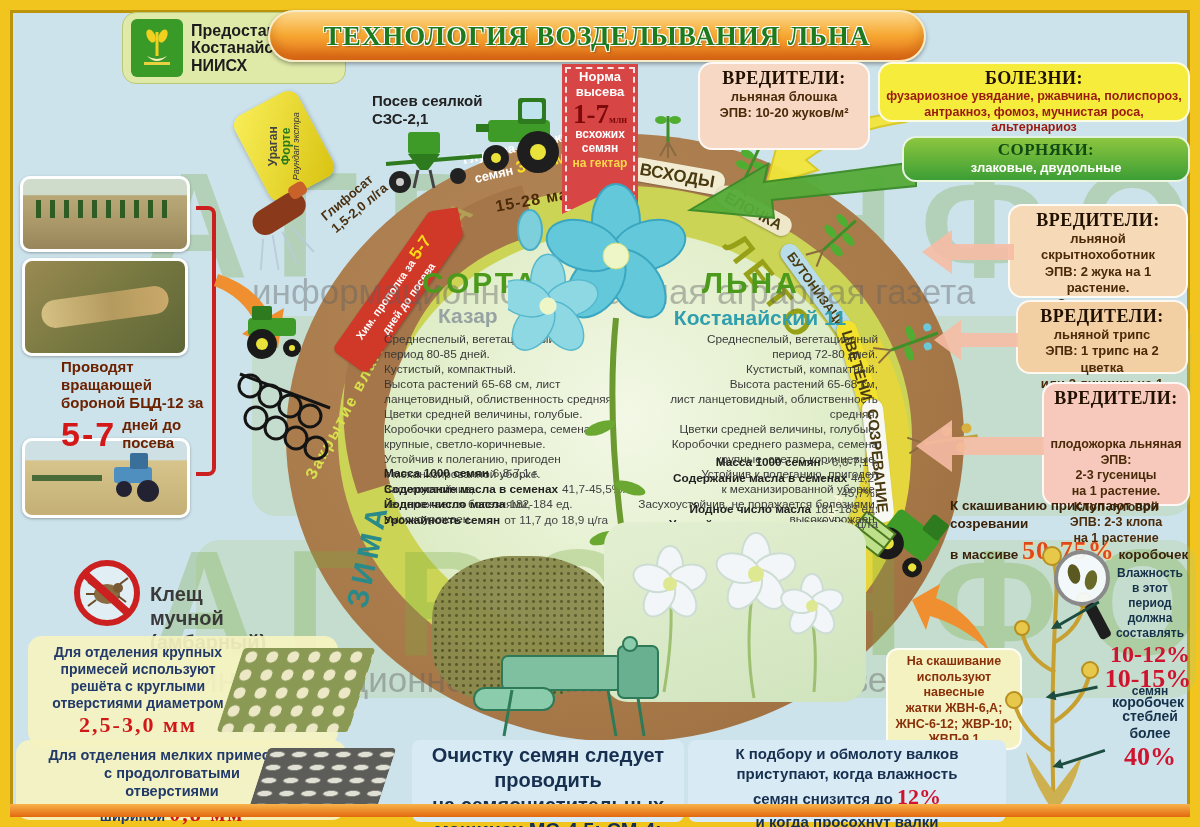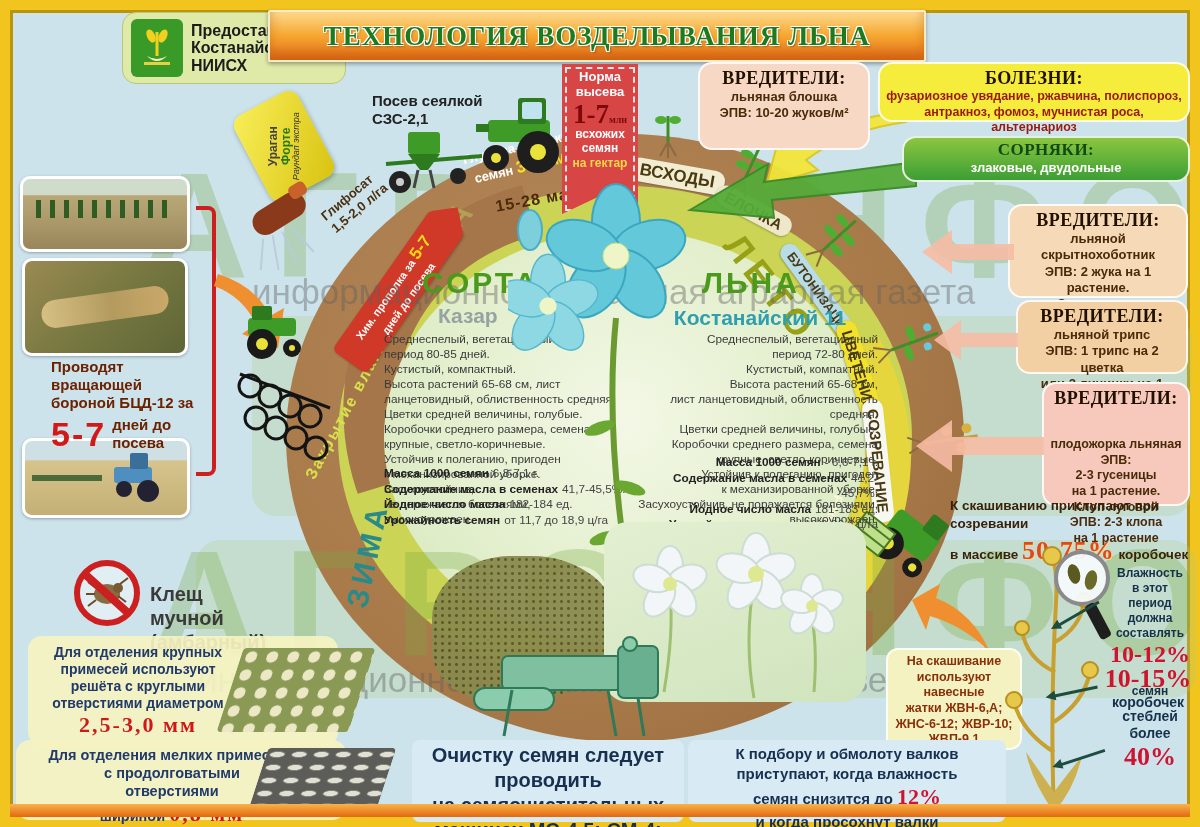--- a/index.html
+++ b/index.html
@@ -67,21 +67,21 @@
     color:#fff;font-weight:bold;font-size:13px;text-align:center;line-height:1.3;}
   #depth .val{color:#f8e020;font-size:17px;}
   #sow-date{left:494px;top:198px;transform-origin:left top;transform:rotate(-10deg);
     font-weight:bold;font-size:16px;color:#4a2a08;letter-spacing:1px;}
   
   #provided{left:122px;top:12px;width:224px;height:72px;background:#dfe9a8;border:1px solid #b9c878;
     border-radius:14px;display:flex;align-items:center;gap:8px;padding:4px 8px;box-sizing:border-box;}
   #provided .txt{font-weight:bold;font-size:16px;color:#1c1c1c;line-height:1.1;}
   #logo{width:52px;height:58px;background:#3a9a28;border-radius:6px;flex:0 0 auto;
     display:flex;align-items:center;justify-content:center;}
-  #title-banner{left:268px;top:10px;width:654px;height:48px;border-radius:2px;
+  #title-banner{left:268px;top:10px;width:654px;height:48px;border-radius:26px;
     background:linear-gradient(180deg,#fdda8d 0%,#f6a832 48%,#e8731c 100%);
     border:2px solid #f8ecc8;box-shadow:0 2px 4px rgba(0,0,0,.35), inset 0 -8px 12px rgba(175,70,0,.4);
     display:flex;align-items:center;justify-content:center;}
   #title-banner .t{font-family:"Liberation Serif",serif;font-weight:bold;font-size:27px;color:#1d7a1d;
     letter-spacing:1px;text-shadow:1px 1px 0 #fff,-1px -1px 0 #fff,1px -1px 0 #fff,-1px 1px 0 #fff,2px 2px 2px rgba(0,0,0,.25);}
   
   #seeder-label{left:372px;top:92px;font-weight:bold;font-size:15px;color:#222;line-height:1.2;}
   #canister{left:248px;top:98px;width:72px;height:96px;border-radius:12px;transform:rotate(-28deg);
     background:linear-gradient(135deg,#f8ee58,#d9c311);box-shadow:0 2px 5px rgba(0,0,0,.3);
     display:flex;align-items:center;justify-content:center;}
@@ -143,21 +143,21 @@
   #photo1{left:20px;top:176px;width:170px;height:76px;
     background:linear-gradient(180deg,#cfdccc 0%,#cfdccc 22%,#b9a877 24%,#a79567 70%,#98855a 100%);}
   #photo1 .harrow{position:absolute;left:8%;top:30%;width:84%;height:26%;
     background:repeating-linear-gradient(90deg,#2e5c22 0 5px,transparent 5px 14px);}
   #photo2{left:22px;top:258px;width:166px;height:98px;
     background:linear-gradient(135deg,#9a8a52 0%,#7a7a42 45%,#5e6636 100%);}
   #photo2 .chain{position:absolute;left:10%;top:35%;width:80%;height:30%;border-radius:20px;
     background:linear-gradient(90deg,#d6c083,#b49a5e 55%,#caa96a);transform:rotate(-8deg);}
   #photo3{left:22px;top:438px;width:168px;height:80px;
     background:linear-gradient(180deg,#cfe0e4 0%,#cfe0e4 25%,#d6c48c 27%,#c4b076 100%);}
-  #harrowing{left:51px;top:358px;width:150px;font-weight:bold;color:#6b2200;font-size:15px;line-height:1.2;}
+  #harrowing{left:61px;top:358px;width:150px;font-weight:bold;color:#6b2200;font-size:15px;line-height:1.2;}
   #harrowing .row{display:flex;align-items:center;gap:6px;margin-top:2px;}
   #harrowing .val{font-size:34px;color:#d41818;font-weight:900;letter-spacing:2px;}
   #bracket{left:196px;top:206px;width:16px;height:262px;border:4px solid #cc2020;border-left:none;
     border-radius:0 8px 8px 0;}
   
   #nosign{left:74px;top:560px;width:66px;height:66px;border:6px solid #cc2020;border-radius:50%;
     box-sizing:border-box;background:rgba(255,255,255,.4);}
   #nosign .bar{position:absolute;left:-4px;top:24px;width:62px;height:8px;background:#cc2020;
     transform:rotate(42deg);}
   #mite-label{left:150px;top:582px;width:130px;font-weight:bold;font-size:20px;color:#3a3a3a;line-height:1.2;}

